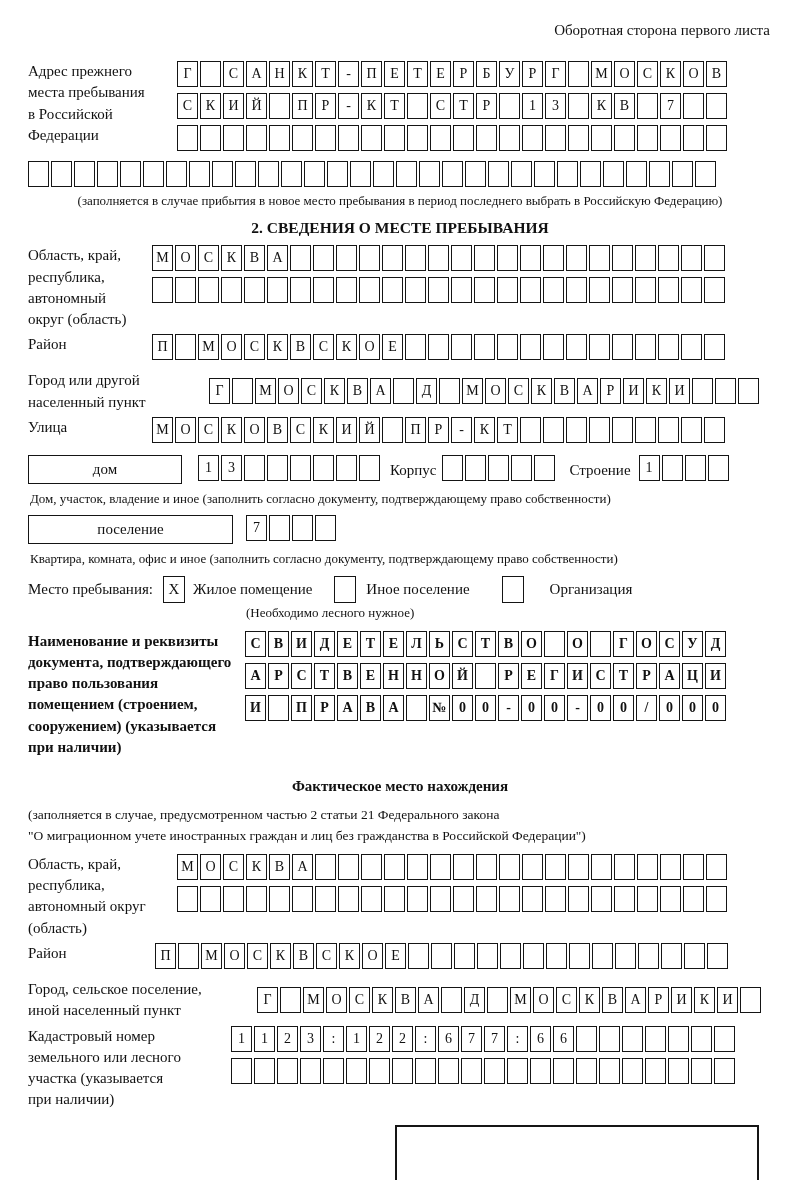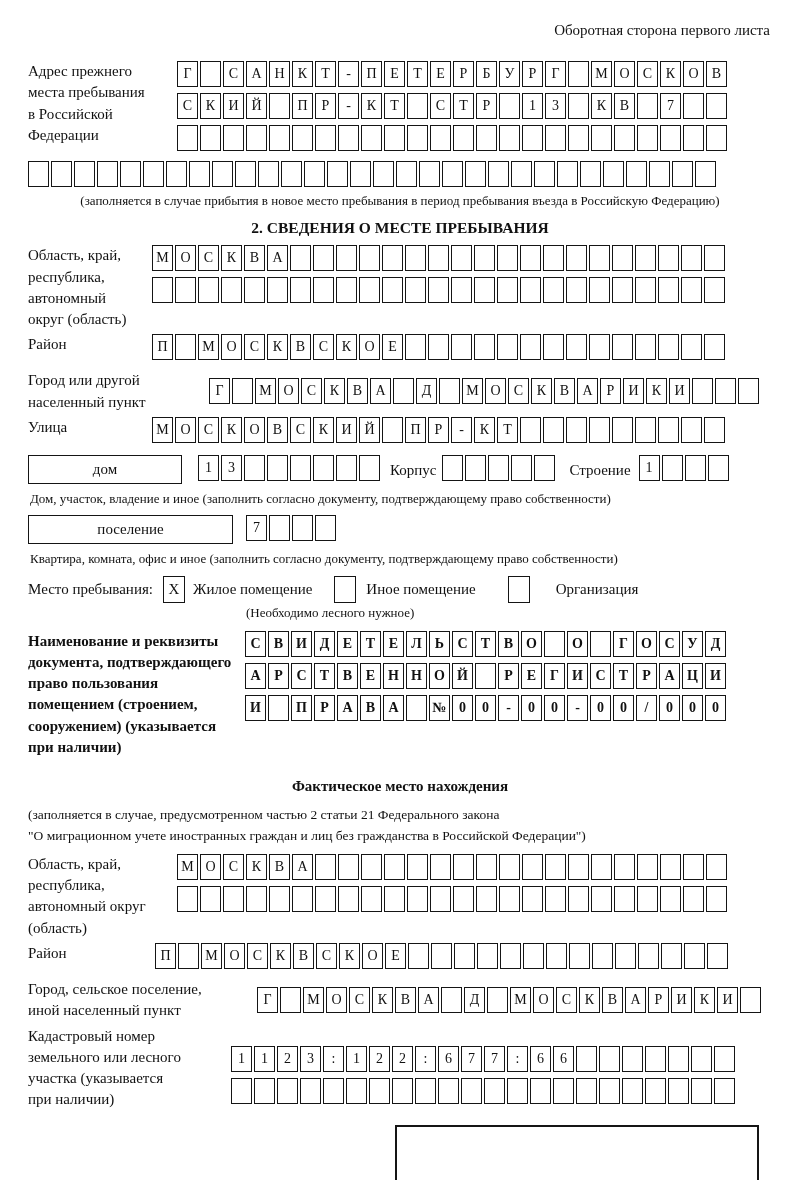--- a/index.html
+++ b/index.html
@@ -37,21 +37,21 @@
     display:inline-block;width:20px;height:25px;border:1.6px solid #151515;
     text-align:center;font-size:15px;line-height:25px;vertical-align:middle;
   }
   .mesto-row{display:flex;align-items:center;margin-top:8px;font-size:15px;}
   .mesto-row .gap-s{margin:0 10px 0 8px;font-family:Liberation Serif, serif;}
   .mesto-row .gap-m{margin:0 14px 0 10px;}
   .note{font-size:13px;margin:2px 0 10px 218px;}
   .doc-row{margin-top:10px;font-weight:bold;}
   .fact-title{font-weight:bold;font-size:15px;text-align:center;margin:20px 0 10px 0;}
   .fact-caption{font-size:13.5px;text-align:left;line-height:1.5;margin-bottom:8px;}
-  .cad-cells{margin-top:20px;padding-left:6px;}
+  .cad-cells{padding-left:6px;}
   .city-cells{margin-top:8px;padding-left:32px;}
   .stamp-box{
     width:360px;height:176px;border:2px solid #151515;
     margin:14px 0 6px 367px;
   }
 </style>
 </head>
 <body>
 
 <div class="header-note">Оборотная сторона первого листа</div>
@@ -61,21 +61,21 @@
 места пребывания
 в Российской
 Федерации</div>
   <div class="cellcol">
     <div class="cellrow"><span class="cell">Г</span><span class="cell"></span><span class="cell">С</span><span class="cell">А</span><span class="cell">Н</span><span class="cell">К</span><span class="cell">Т</span><span class="cell">-</span><span class="cell">П</span><span class="cell">Е</span><span class="cell">Т</span><span class="cell">Е</span><span class="cell">Р</span><span class="cell">Б</span><span class="cell">У</span><span class="cell">Р</span><span class="cell">Г</span><span class="cell"></span><span class="cell">М</span><span class="cell">О</span><span class="cell">С</span><span class="cell">К</span><span class="cell">О</span><span class="cell">В</span></div>
     <div class="cellrow"><span class="cell">С</span><span class="cell">К</span><span class="cell">И</span><span class="cell">Й</span><span class="cell"></span><span class="cell">П</span><span class="cell">Р</span><span class="cell">-</span><span class="cell">К</span><span class="cell">Т</span><span class="cell"></span><span class="cell">С</span><span class="cell">Т</span><span class="cell">Р</span><span class="cell"></span><span class="cell">1</span><span class="cell">3</span><span class="cell"></span><span class="cell">К</span><span class="cell">В</span><span class="cell"></span><span class="cell">7</span><span class="cell"></span><span class="cell"></span></div>
     <div class="cellrow"><span class="cell"></span><span class="cell"></span><span class="cell"></span><span class="cell"></span><span class="cell"></span><span class="cell"></span><span class="cell"></span><span class="cell"></span><span class="cell"></span><span class="cell"></span><span class="cell"></span><span class="cell"></span><span class="cell"></span><span class="cell"></span><span class="cell"></span><span class="cell"></span><span class="cell"></span><span class="cell"></span><span class="cell"></span><span class="cell"></span><span class="cell"></span><span class="cell"></span><span class="cell"></span><span class="cell"></span></div>
   </div>
 </div>
 <div class="cellrow"><span class="cell"></span><span class="cell"></span><span class="cell"></span><span class="cell"></span><span class="cell"></span><span class="cell"></span><span class="cell"></span><span class="cell"></span><span class="cell"></span><span class="cell"></span><span class="cell"></span><span class="cell"></span><span class="cell"></span><span class="cell"></span><span class="cell"></span><span class="cell"></span><span class="cell"></span><span class="cell"></span><span class="cell"></span><span class="cell"></span><span class="cell"></span><span class="cell"></span><span class="cell"></span><span class="cell"></span><span class="cell"></span><span class="cell"></span><span class="cell"></span><span class="cell"></span><span class="cell"></span><span class="cell"></span></div>
-<div class="caption center">(заполняется в случае прибытия в новое место пребывания в период пребывания въезда в Российскую Федерацию)</div>
+<div class="caption center">(заполняется в случае прибытия в новое место пребывания в период последнего выбрать в Российскую Федерацию)</div>
 
 <div class="section-title">2. СВЕДЕНИЯ О МЕСТЕ ПРЕБЫВАНИЯ</div>
 
 <div class="row">
   <div class="row-label lw124">Область, край,
 республика,
 автономный
 округ (область)</div>
   <div class="cellcol">
     <div class="cellrow"><span class="cell">М</span><span class="cell">О</span><span class="cell">С</span><span class="cell">К</span><span class="cell">В</span><span class="cell">А</span><span class="cell"></span><span class="cell"></span><span class="cell"></span><span class="cell"></span><span class="cell"></span><span class="cell"></span><span class="cell"></span><span class="cell"></span><span class="cell"></span><span class="cell"></span><span class="cell"></span><span class="cell"></span><span class="cell"></span><span class="cell"></span><span class="cell"></span><span class="cell"></span><span class="cell"></span><span class="cell"></span><span class="cell"></span></div>
@@ -113,21 +113,21 @@
   <div class="label-box kv-box">поселение</div>
   <div class="cellrow"><span class="cell">7</span><span class="cell"></span><span class="cell"></span><span class="cell"></span></div>
 </div>
 <div class="caption" style="margin:0 0 6px 2px;">Квартира, комната, офис и иное (заполнить согласно документу, подтверждающему право собственности)</div>
 
 <div class="mesto-row">
   <span>Место пребывания:</span>
   <span class="checkbox" style="margin-left:10px;">X</span>
   <span class="gap-s">Жилое помещение</span>
   <span class="checkbox" style="margin-left:12px;"></span>
-  <span class="gap-m">Иное помещение</span>
+  <span class="gap-m">Иное поселение</span>
   <span class="checkbox" style="margin-left:18px;"></span>
   <span style="margin-left:26px;">Организация</span>
 </div>
 <div class="note">(Необходимо лесного нужное)</div>
 
 <div class="row doc-row">
   <div class="row-label lw217">Наименование и реквизиты
 документа, подтверждающего
 право пользования
 помещением (строением,

